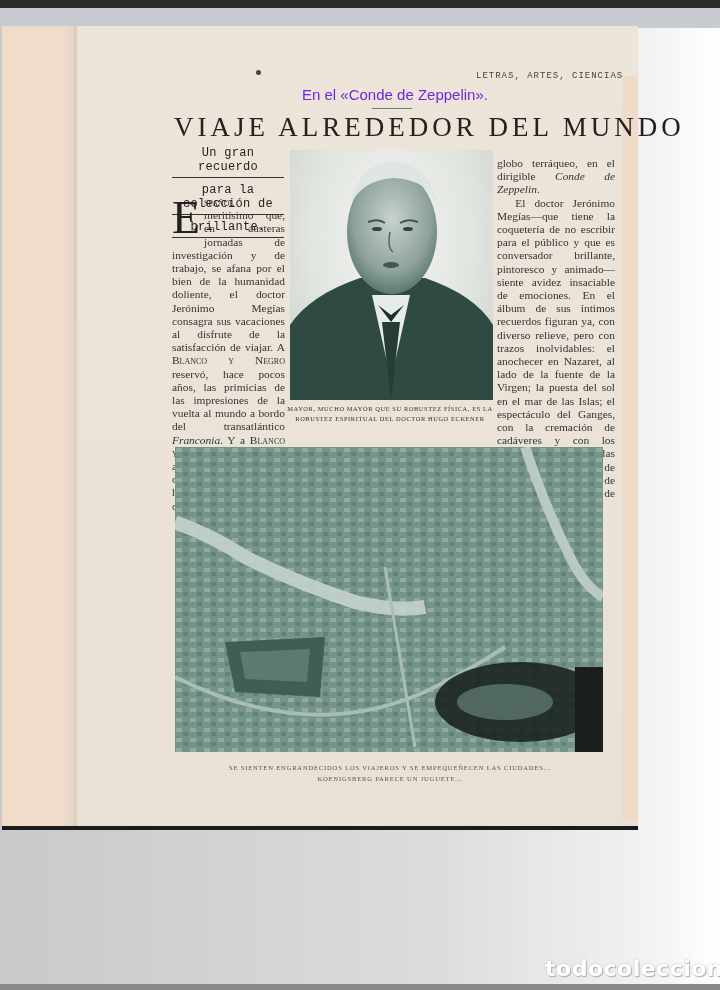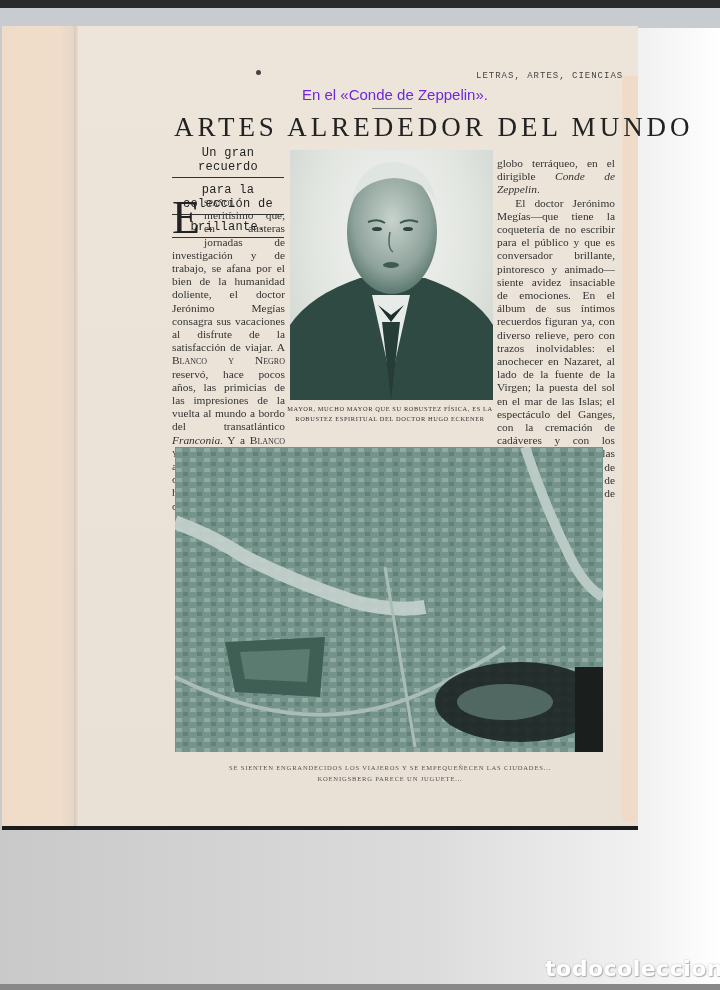--- a/index.html
+++ b/index.html
@@ -79,21 +79,21 @@
 <div class="page">
   <div class="page-left"></div>
   <div class="fold"></div>
   <div class="page-right-edge"></div>
 </div>
 
 <div class="bullet"></div>
 <div class="running-head">LETRAS, ARTES, CIENCIAS</div>
 <div class="kicker">En el «Conde de Zeppelin».</div>
 <div class="kicker-rule"></div>
-<div class="headline">ARTES ALREDEDOR DEL MUNDO</div>
+<div class="headline">VIAJE ALREDEDOR DEL MUNDO</div>
 
 <div class="subhead">
   <span class="line">Un gran recuerdo</span>
   <span class="line">para la colección de</span>
   <span class="line">brillante.</span>
 </div>
 
 <div class="col col-left">
   <span class="dropcap">E</span><span class="smallcaps">spañol</span><span> meritísimo que, en austeras jornadas de investigación y de trabajo, se afana por el bien de la humanidad doliente, el doctor Jerónimo Megías consagra sus vacaciones al disfrute de la satisfacción de viajar. A </span><span class="smallcaps">Blanco y Negro</span><span> reservó, hace pocos años, las primicias de las impresiones de la vuelta al mundo a bordo del transatlántico </span><span class="ital">Franconia</span><span>. Y a </span><span class="smallcaps">Blanco y Negro</span><span> dedica hoy algunas notas inéditas del viaje admirable que ha efectuado, alrededor del</span>
 </div>

